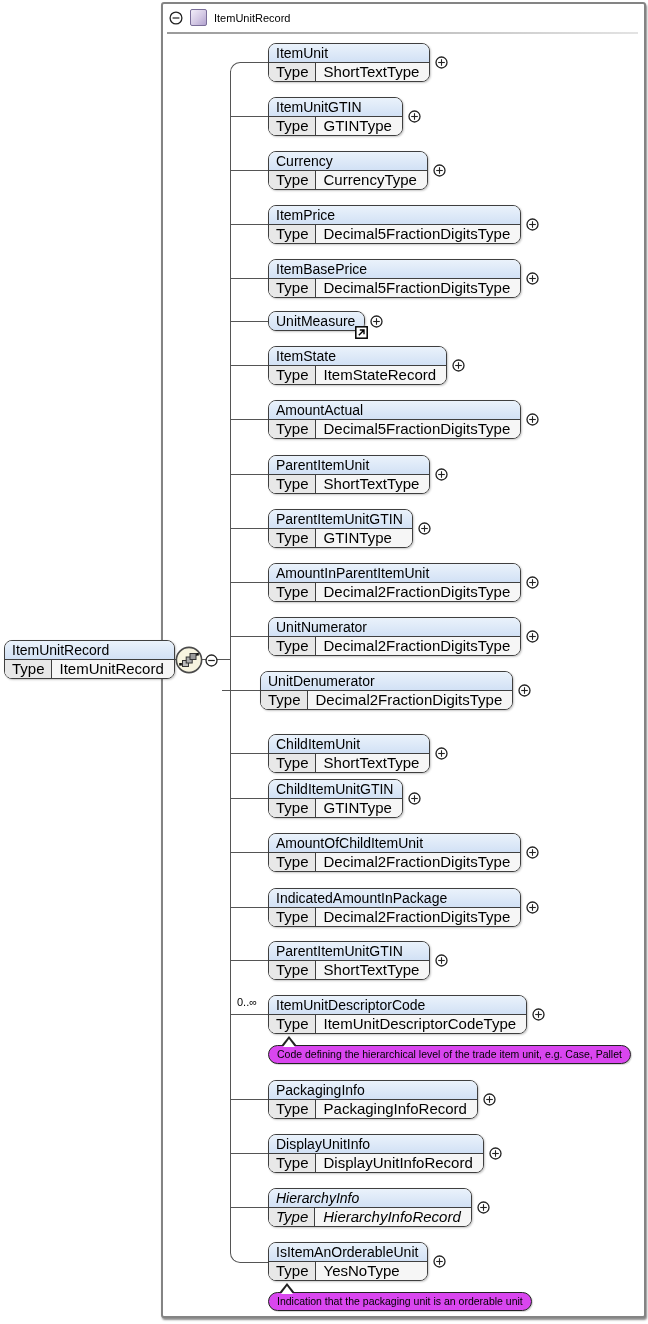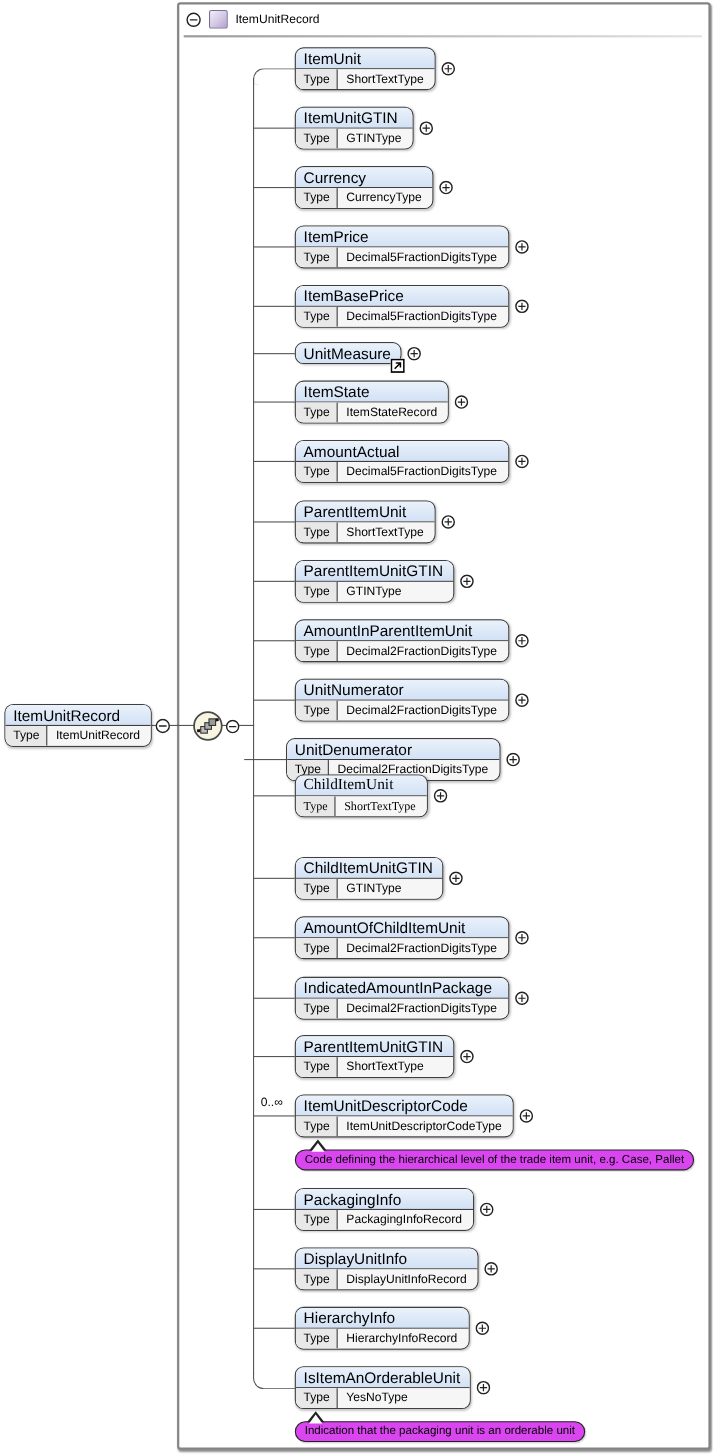--- a/index.html
+++ b/index.html
@@ -33,21 +33,21 @@
   .elbow-bottom{position:absolute;left:-38px;top:6px;width:38px;height:14px;
        border-left:1.5px solid #555;border-bottom:1.5px solid #555;border-bottom-left-radius:10px;}
   .mult{position:absolute;left:-31px;top:1px;font-size:11px;white-space:nowrap;}
 
   .box-wrap{position:relative;}
   .el-box{border:1.3px solid #3f3f3f;border-radius:8px;overflow:hidden;width:max-content;
        background:#f6f6f6;box-shadow:1px 1px 2px rgba(0,0,0,0.22);}
   .el-name{background:linear-gradient(#eaf2fb,#d2e1f5);padding:2px 9px 2px 7px;
        font-size:14px;line-height:14px;border-bottom:1.3px solid #3f3f3f;white-space:nowrap;}
   .el-box.single .el-name{border-bottom:none;}
-  .el-type{display:flex;font-size:11px;line-height:14px;background:#f6f6f6;}
+  .el-type{display:flex;font-size:15px;line-height:14px;background:#f6f6f6;}
   .type-label{background:#e8e8e8;padding:2px 6px 2px 7px;border-right:1.3px solid #3f3f3f;}
   .type-value{padding:2px 10px 2px 8px;white-space:nowrap;}
   .plus-icon{margin-left:5px;flex:0 0 auto;display:block;}
   .ref-icon{position:absolute;right:-3px;bottom:-8px;display:block;background:#fff;line-height:0;}
 
   
   .root-row{position:absolute;left:4px;top:640px;display:flex;align-items:center;z-index:3;}
   .root-minus{margin-left:3px;}
   .seq-cluster{position:absolute;left:175px;top:646px;display:flex;align-items:center;z-index:3;}
 
@@ -389,21 +389,21 @@
 
     </div>
     <span class="plus-icon">
       <svg width="13" height="13">
           <circle cx="6.5" cy="6.5" r="5.5" fill="#fff" stroke="#222" stroke-width="1.3"></circle>
           <line x1="3.2" y1="6.5" x2="9.8" y2="6.5" stroke="#222" stroke-width="1.1"></line>
           <line x1="6.5" y1="3.2" x2="6.5" y2="9.8" stroke="#222" stroke-width="1.1"></line>
         </svg>
     </span>
   </div>
-    <div class="el-row" style="top: 704px; left: 268px; font-family: Liberation Serif, serif;">
+    <div class="el-row" style="top: 734px; left: 268px;">
 
     <div class="branch"></div>
     <div class="box-wrap">
       <div class="el-box">
         <div class="el-name">ChildItemUnit</div>
         <div class="el-type">
           <span class="type-label">Type</span>
           <span class="type-value">ShortTextType</span>
         </div>
       </div>
@@ -562,21 +562,21 @@
 
     </div>
     <span class="plus-icon">
       <svg width="13" height="13">
           <circle cx="6.5" cy="6.5" r="5.5" fill="#fff" stroke="#222" stroke-width="1.3"></circle>
           <line x1="3.2" y1="6.5" x2="9.8" y2="6.5" stroke="#222" stroke-width="1.1"></line>
           <line x1="6.5" y1="3.2" x2="6.5" y2="9.8" stroke="#222" stroke-width="1.1"></line>
         </svg>
     </span>
   </div>
-    <div class="el-row" style="top: 1188px; left: 268px;">
+    <div class="el-row" style="top: 1188px; left: 268px; font-style: italic;">
 
     <div class="branch"></div>
     <div class="box-wrap">
       <div class="el-box">
         <div class="el-name">HierarchyInfo</div>
         <div class="el-type">
           <span class="type-label">Type</span>
           <span class="type-value">HierarchyInfoRecord</span>
         </div>
       </div>

